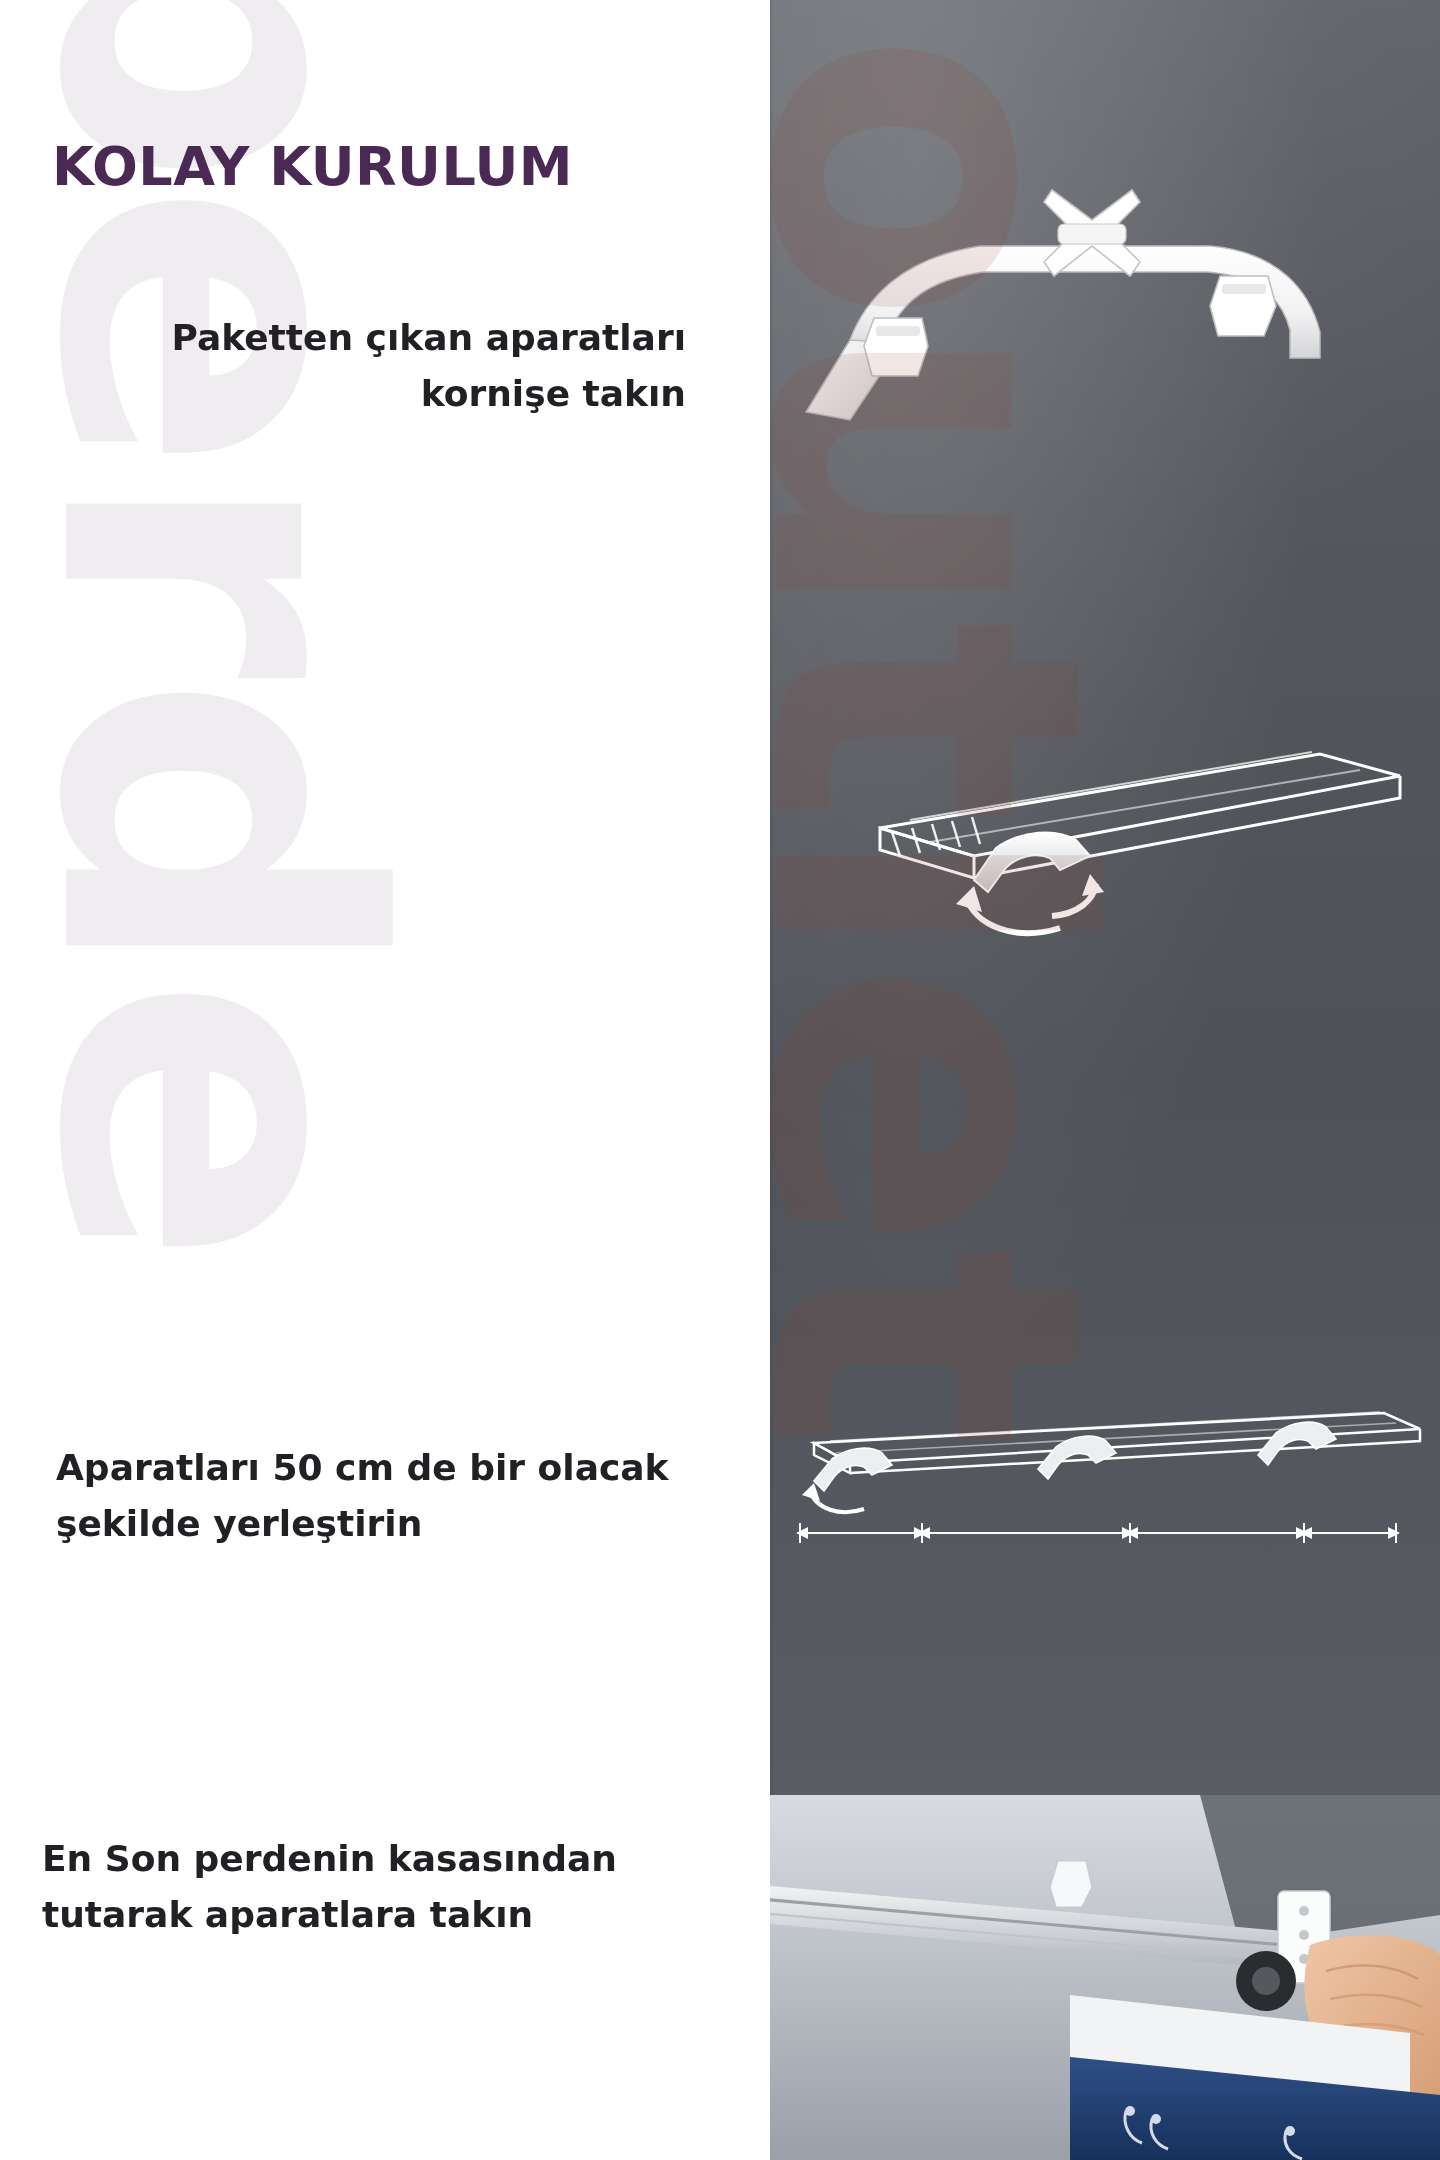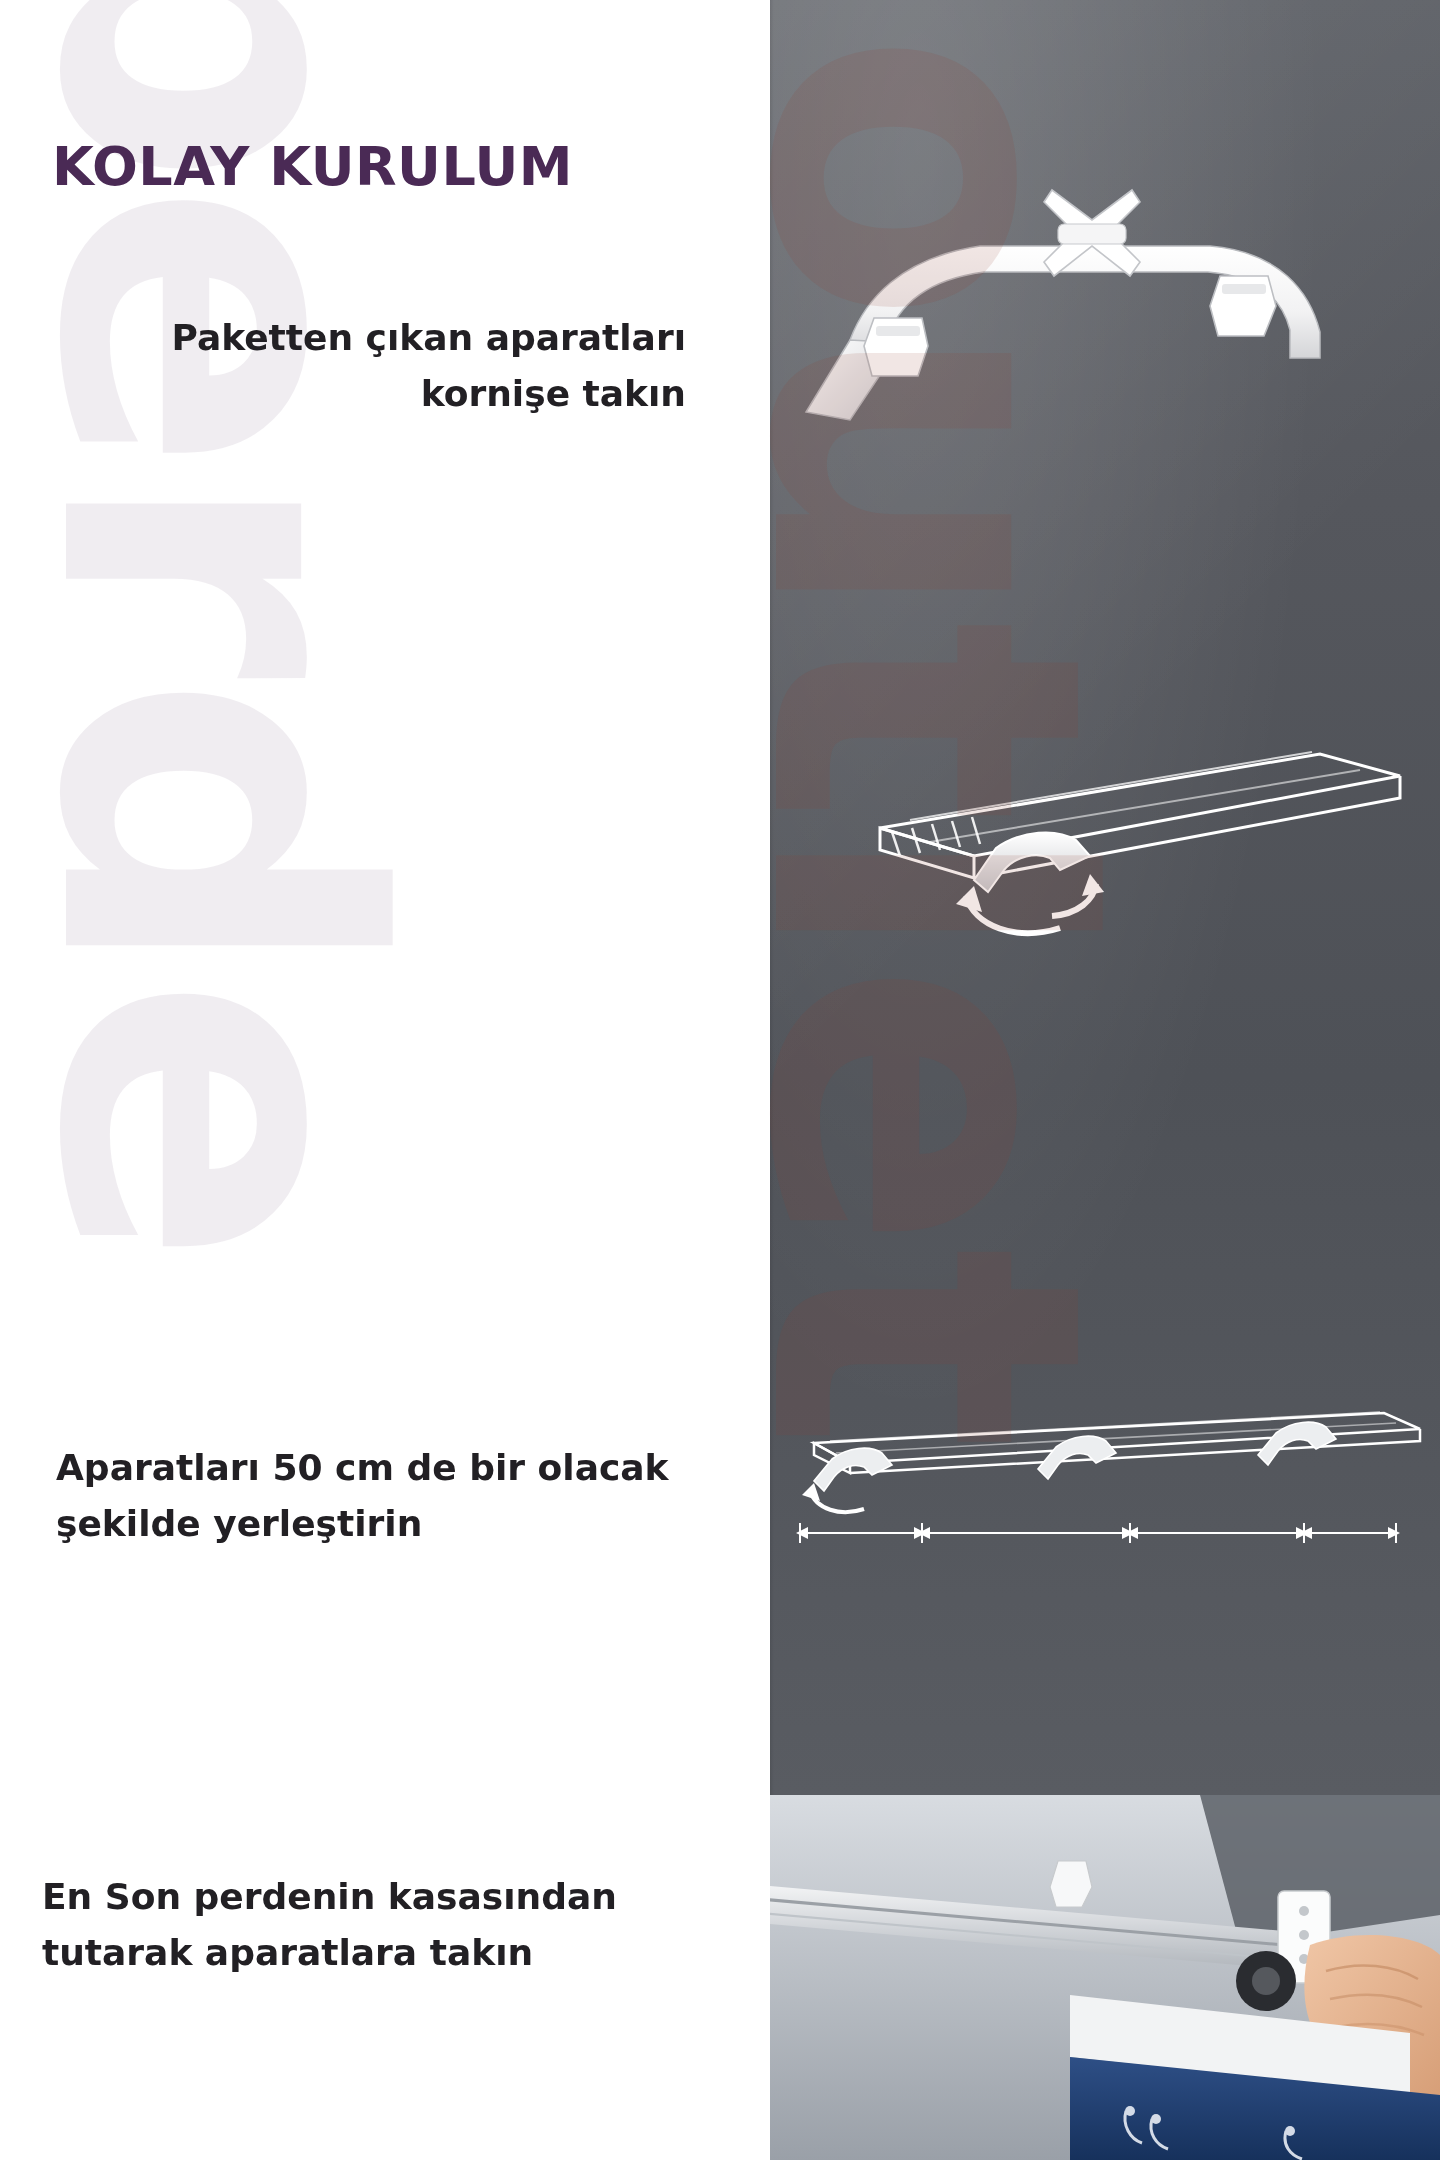--- a/index.html
+++ b/index.html
@@ -82,21 +82,21 @@
     font-family: "DejaVu Sans", sans-serif;
     font-weight: 700;
     font-size: 36px;
     line-height: 1.55;
     color: #222024;
     width: 640px;
   }
   .step-1 { left: 46px; top: 290px; text-align: right; }
   .step-2 { left: 38px; top: 780px; }
   .step-3 { left: 56px; top: 1420px; }
-  .step-4 { left: 42px; top: 1849px; }
+  .step-4 { left: 42px; top: 1811px; }
 
   
   .right-col {
     position: absolute;
     left: 770px; top: 0;
     width: 670px; height: 2160px;
     z-index: 4;
     overflow: hidden;
   }
   .panel-dark {

